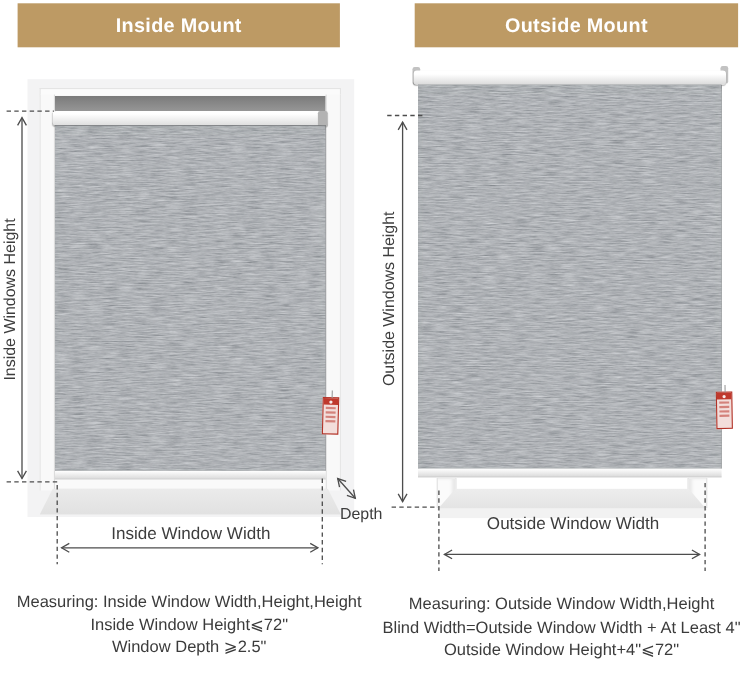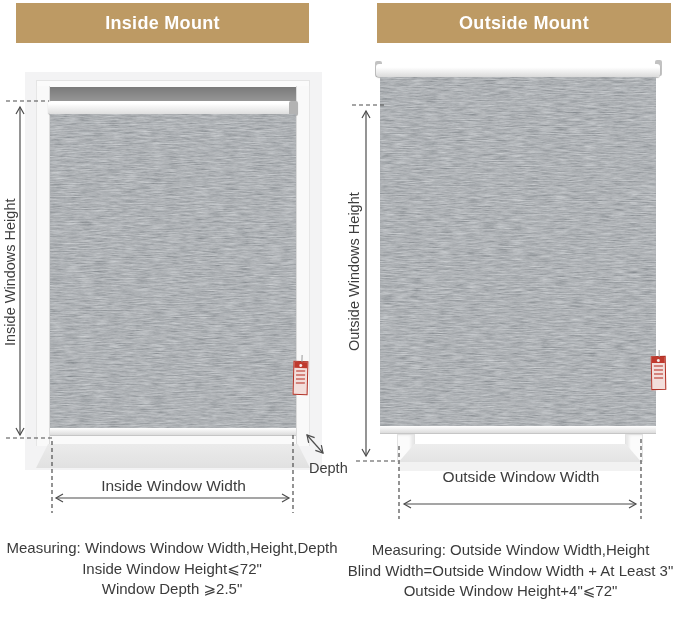--- a/index.html
+++ b/index.html
@@ -207,23 +207,23 @@
     </g>
   </svg>
 
   <div class="dim vlabel vlabel-left">Inside Windows Height</div>
   <div class="dim vlabel vlabel-right">Outside Windows Height</div>
   <div class="dim hlabel hlabel-left">Inside Window Width</div>
   <div class="dim hlabel hlabel-right">Outside Window Width</div>
   <div class="dim depth-label">Depth</div>
 
   <div class="notes notes-left">
-    <div>Measuring: Windows Window Width,Height,Depth</div>
+    <div>Measuring: Inside Window Width,Height,Height</div>
     <div>Inside Window Height⩽72"</div>
     <div>Window Depth ⩾2.5"</div>
   </div>
   <div class="notes notes-right">
     <div>Measuring: Outside Window Width,Height</div>
-    <div>Blind Width=Outside Window Width + At Least 3"</div>
+    <div>Blind Width=Outside Window Width + At Least 4"</div>
     <div>Outside Window Height+4"⩽72"</div>
   </div>
 
 </div>
 
 </body></html>

